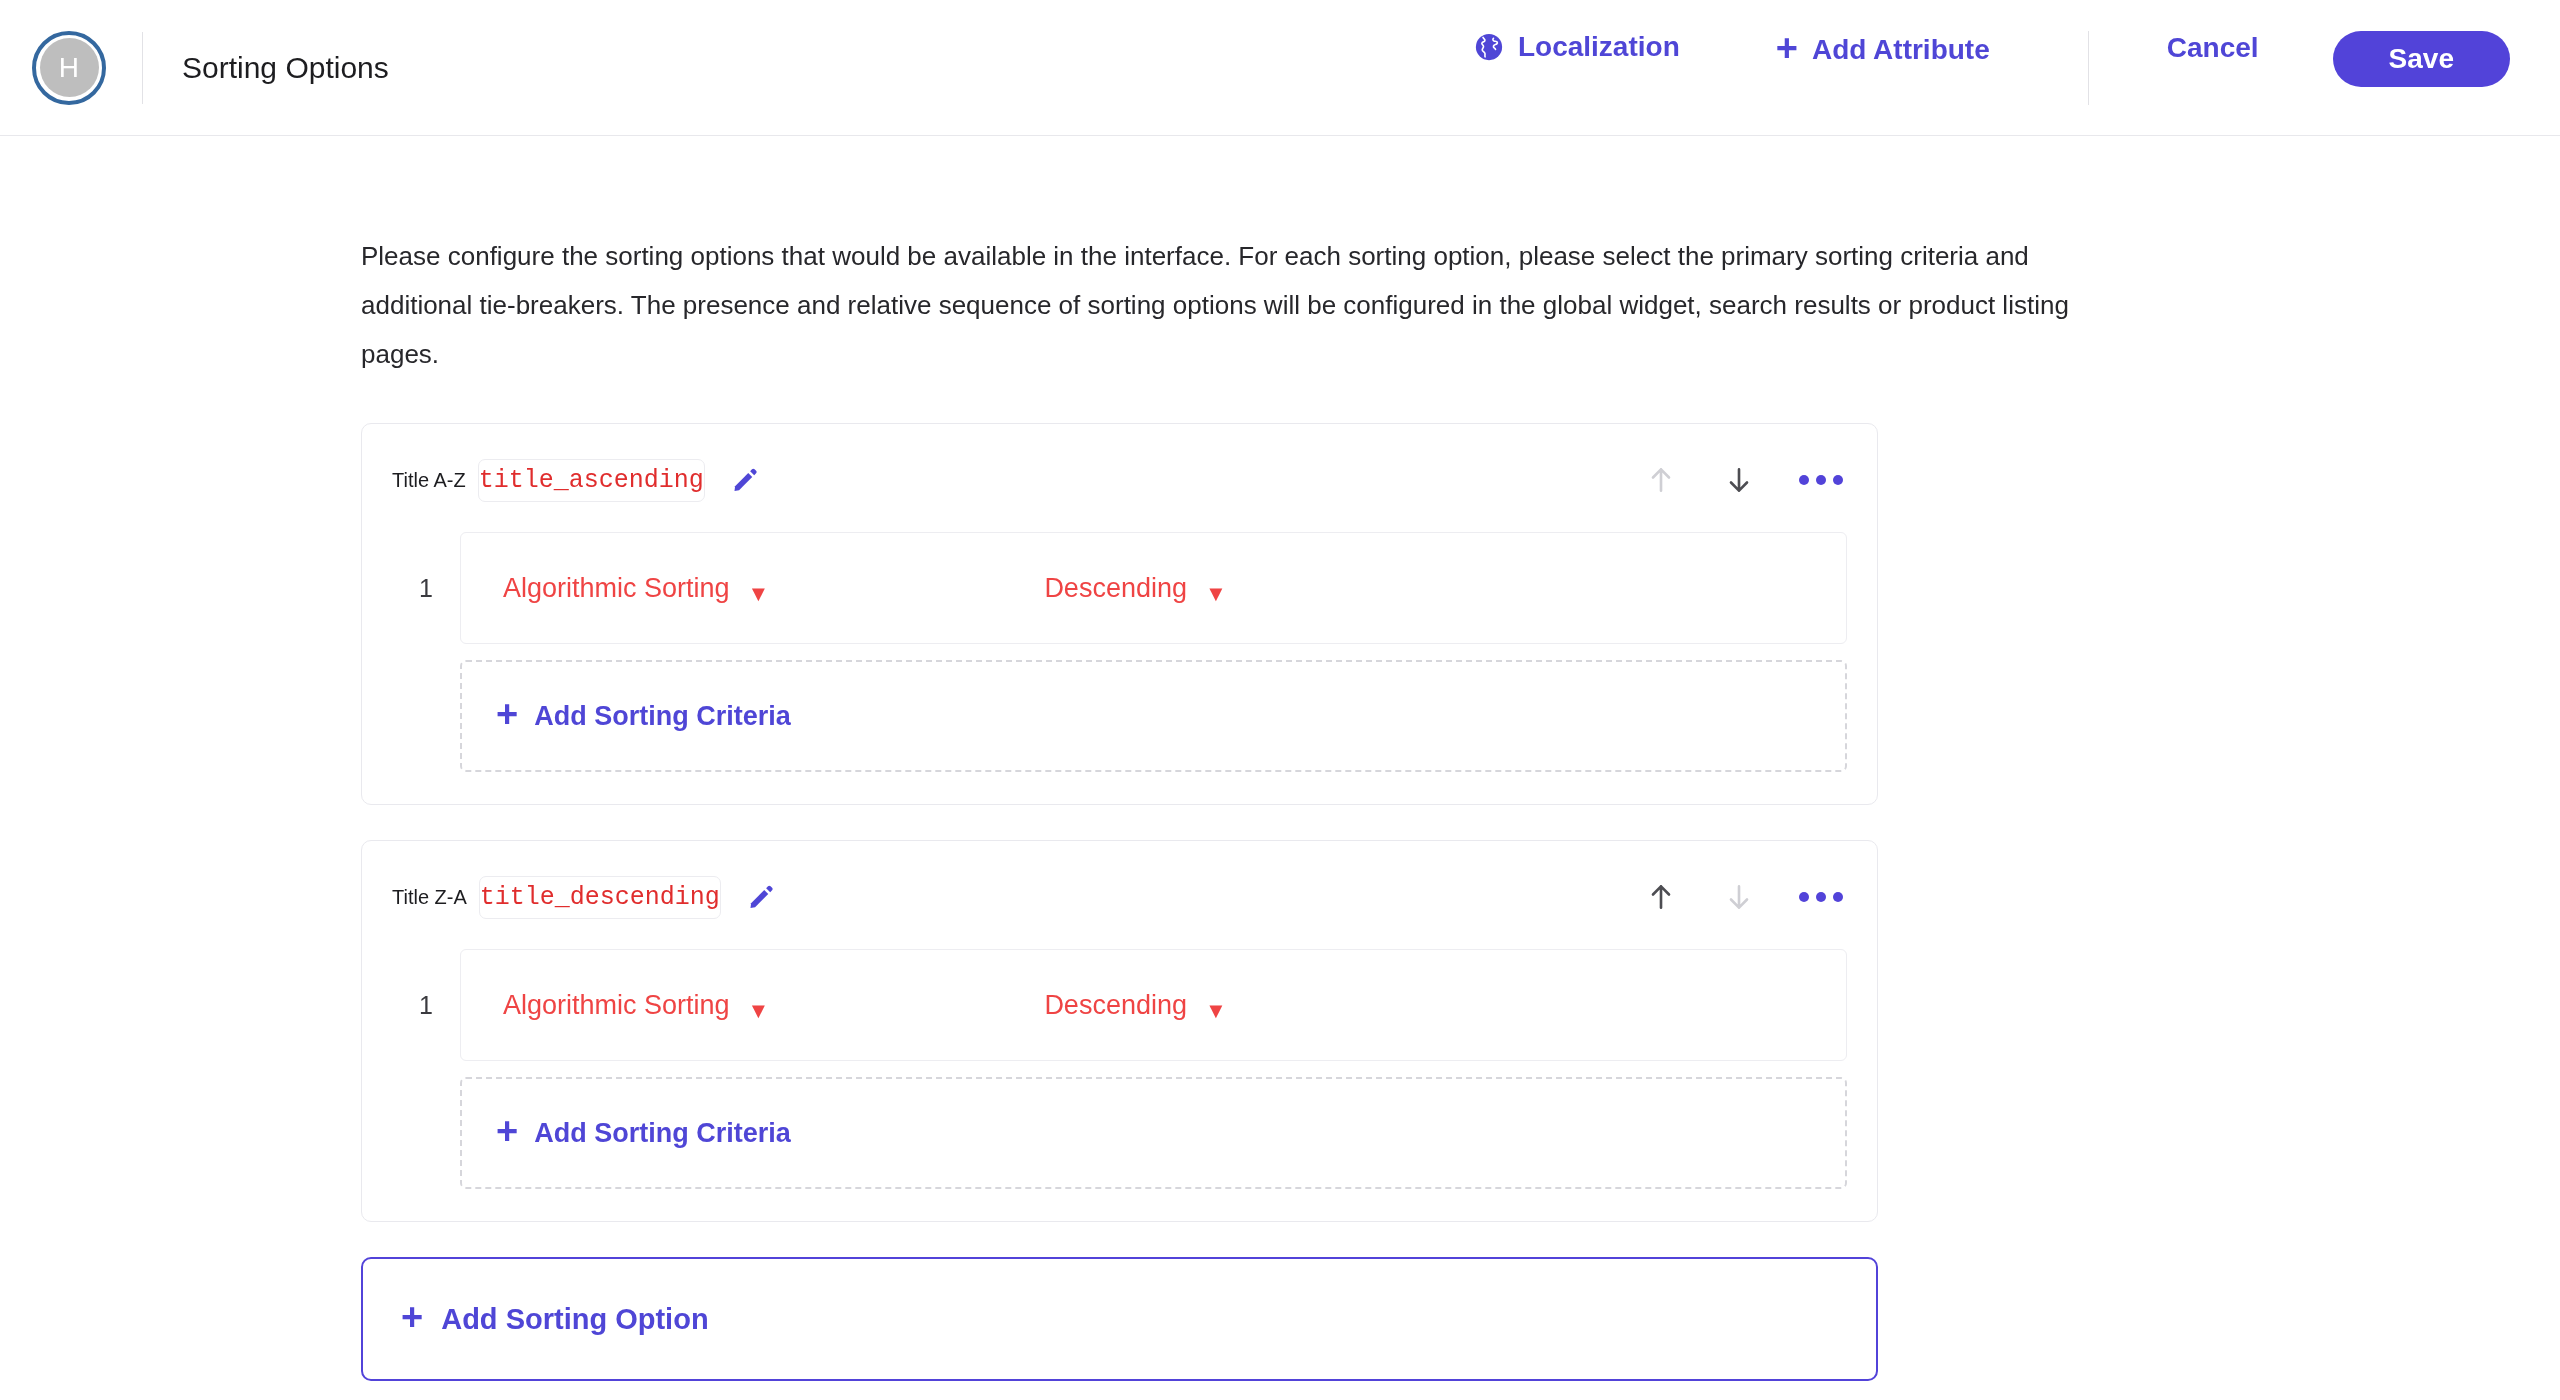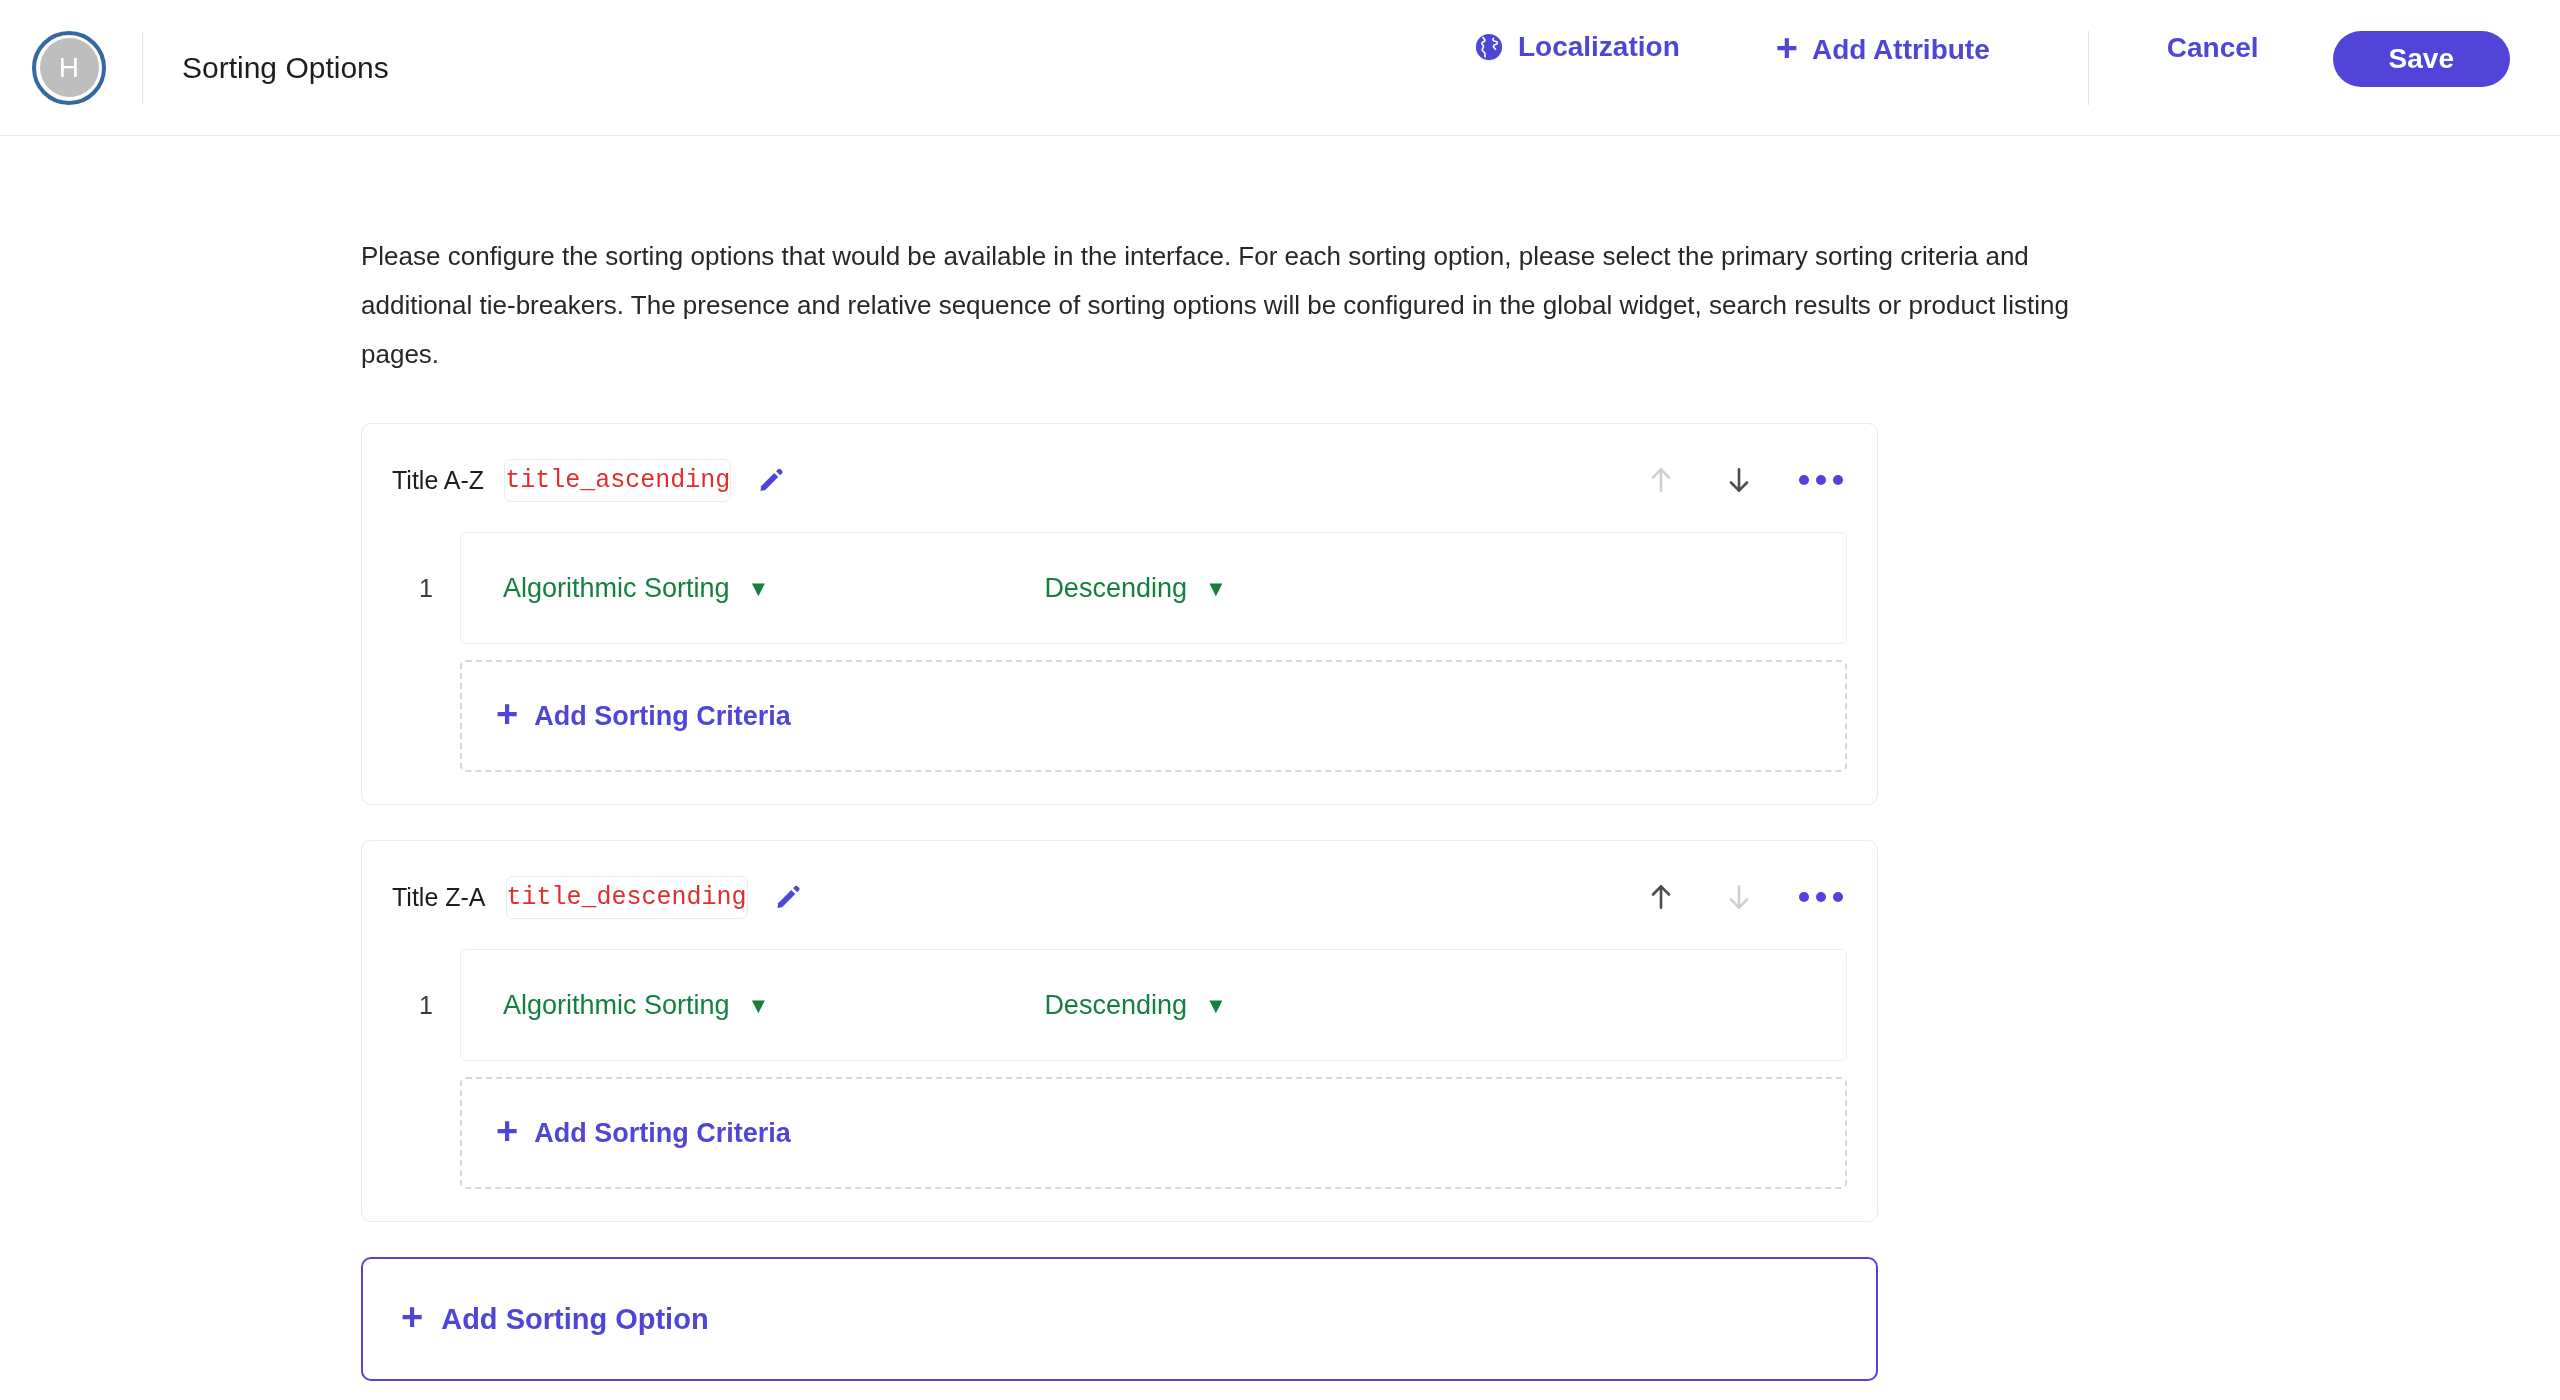--- a/index.html
+++ b/index.html
@@ -121,23 +121,23 @@
     background: #ffffff;
     margin-bottom: 35px;
     padding: 30px 30px 32px 30px;
   }
   .card-head {
     display: flex; align-items: center;
     height: 52px;
     margin-bottom: 26px;
   }
   .opt-name {
-    font-size: 25px;
+    font-size: 20px;
     color: #1d1d20;
-    margin-right: 20px;
+    margin-right: 12px;
     white-space: nowrap;
   }
   .code-chip {
     border: 1px solid #ececf0;
     border-radius: 7px;
     background: #ffffff;
     color: #e02d2d;
     font-family: "Liberation Mono", monospace;
     font-size: 25px;
     padding: 6px 0;
@@ -182,23 +182,23 @@
   }
   .crit-box {
     flex: 1;
     border: 1px solid #ededf1;
     border-radius: 6px;
     height: 112px;
     display: flex; align-items: center;
     background: #ffffff;
   }
   .select-like {
-    display: flex; align-items: center;
+    display: flex; align-items: flex-end;
     font-size: 27px;
-    color: #15803d;
+    color: #ef4444;
     cursor: pointer;
     white-space: nowrap;
   }
   .sel-criteria { margin-left: 42px; }
   .sel-direction { margin-left: 275px; }
   .chev {
     margin-left: 18px;
     display: inline-block;
     font-size: 22px;
     line-height: 1;

